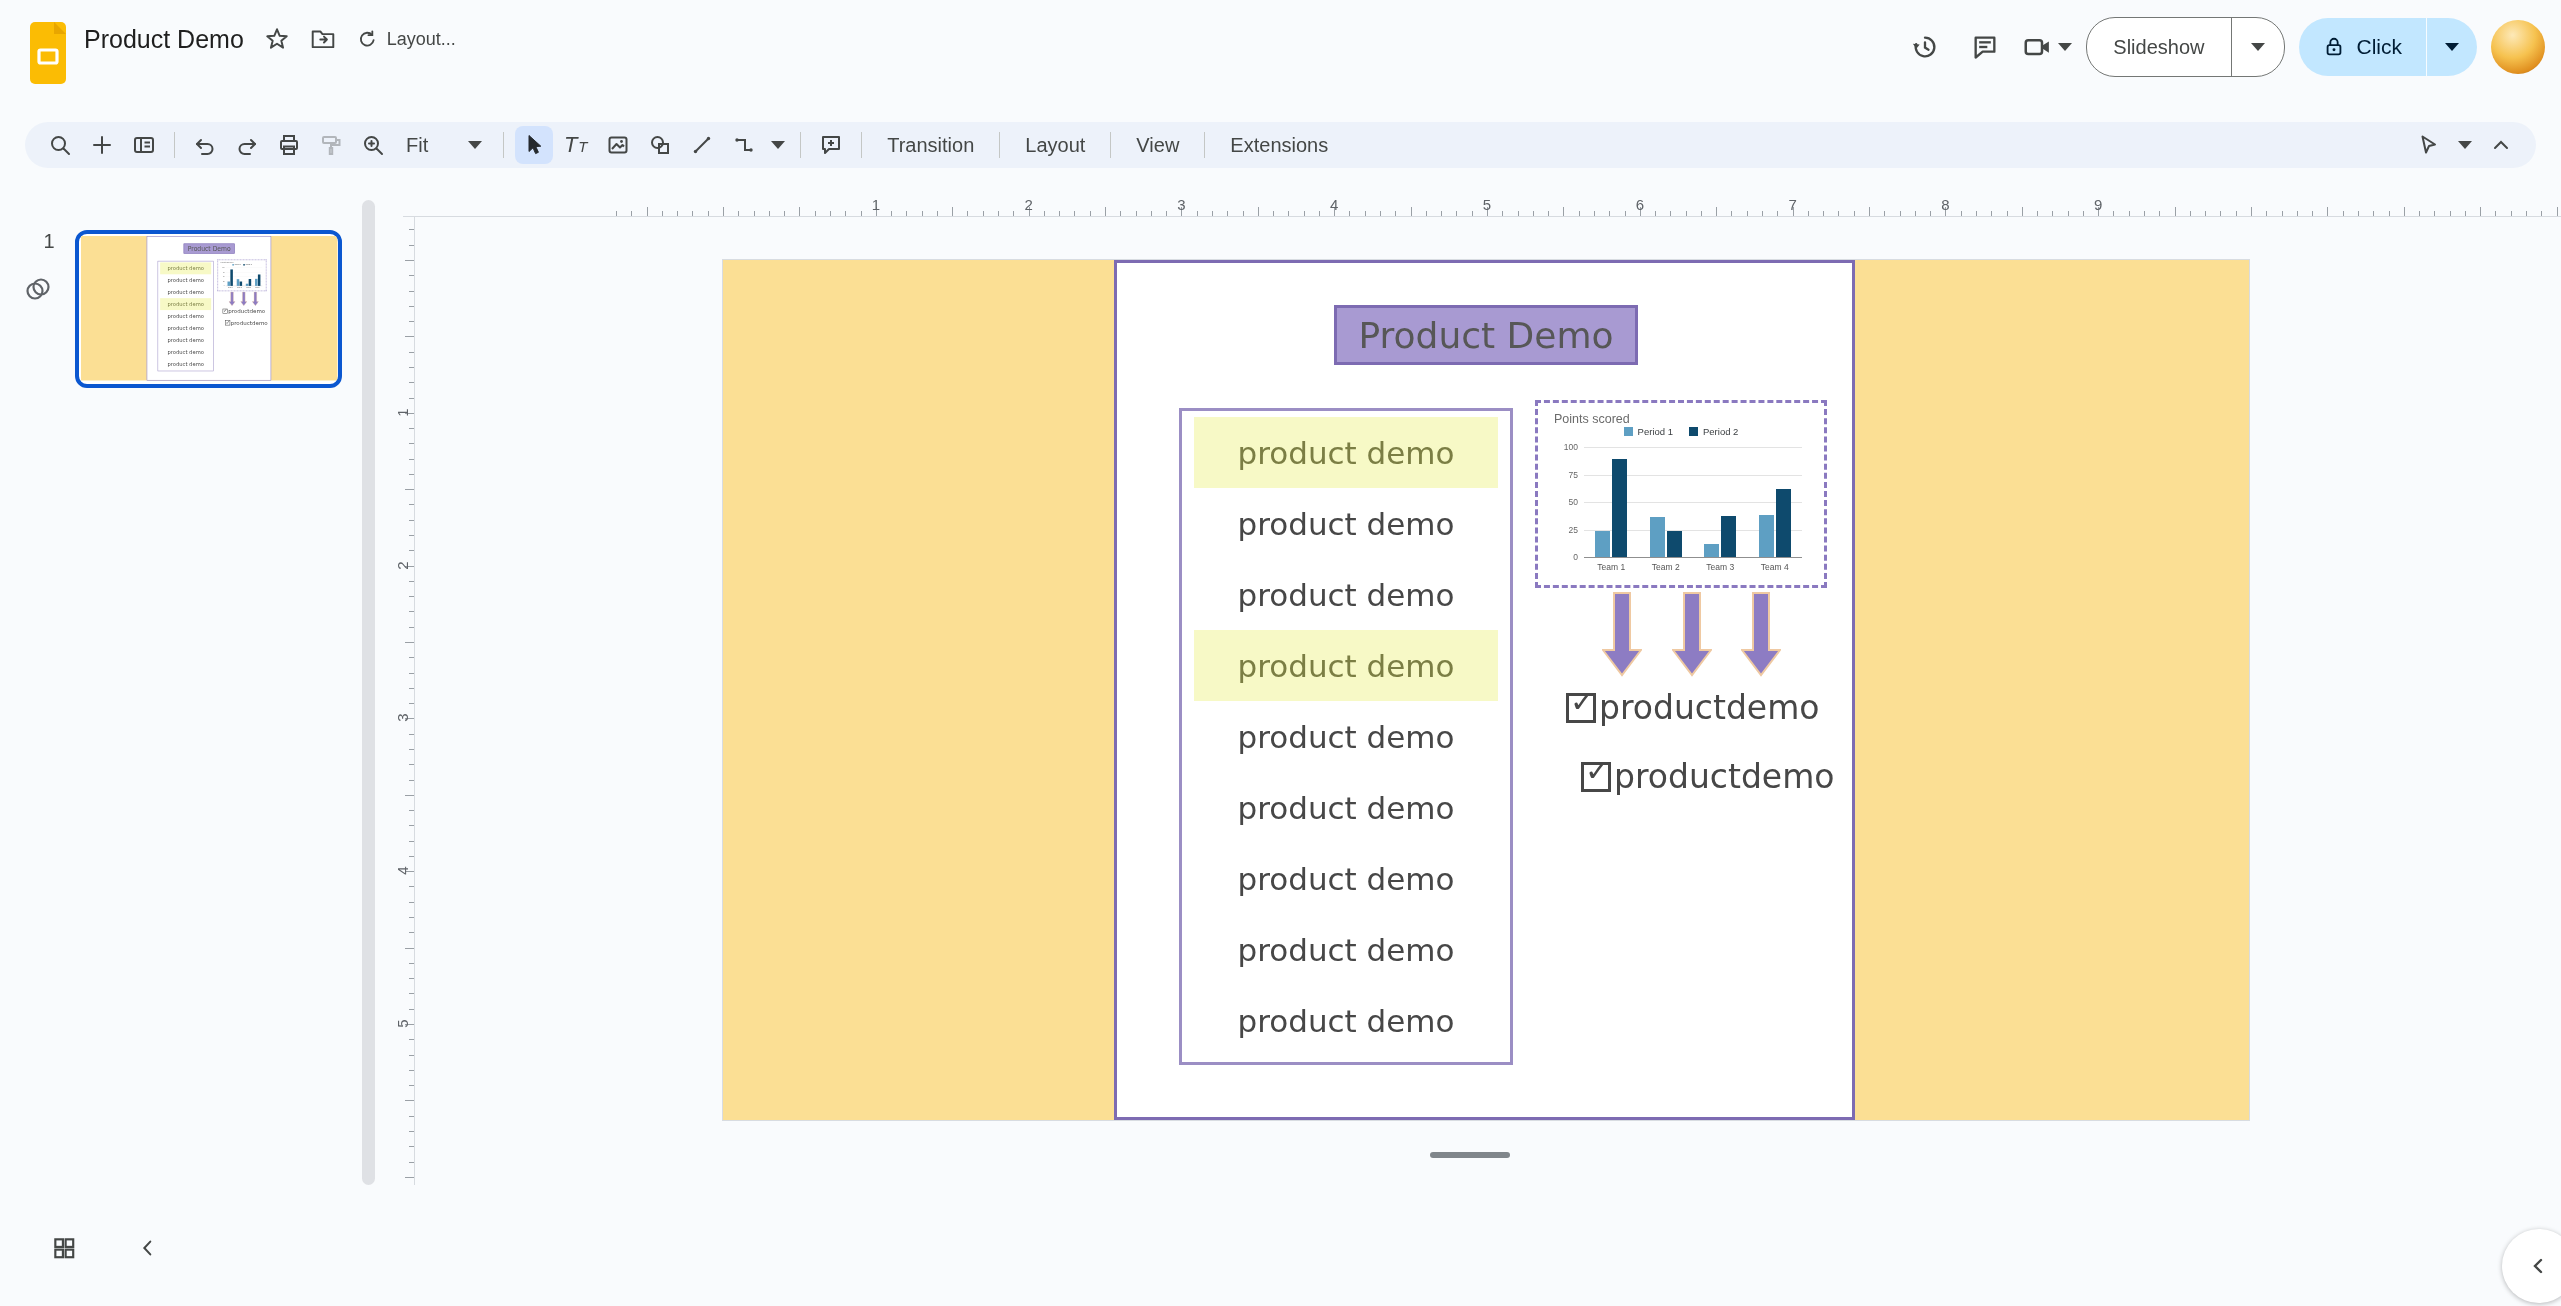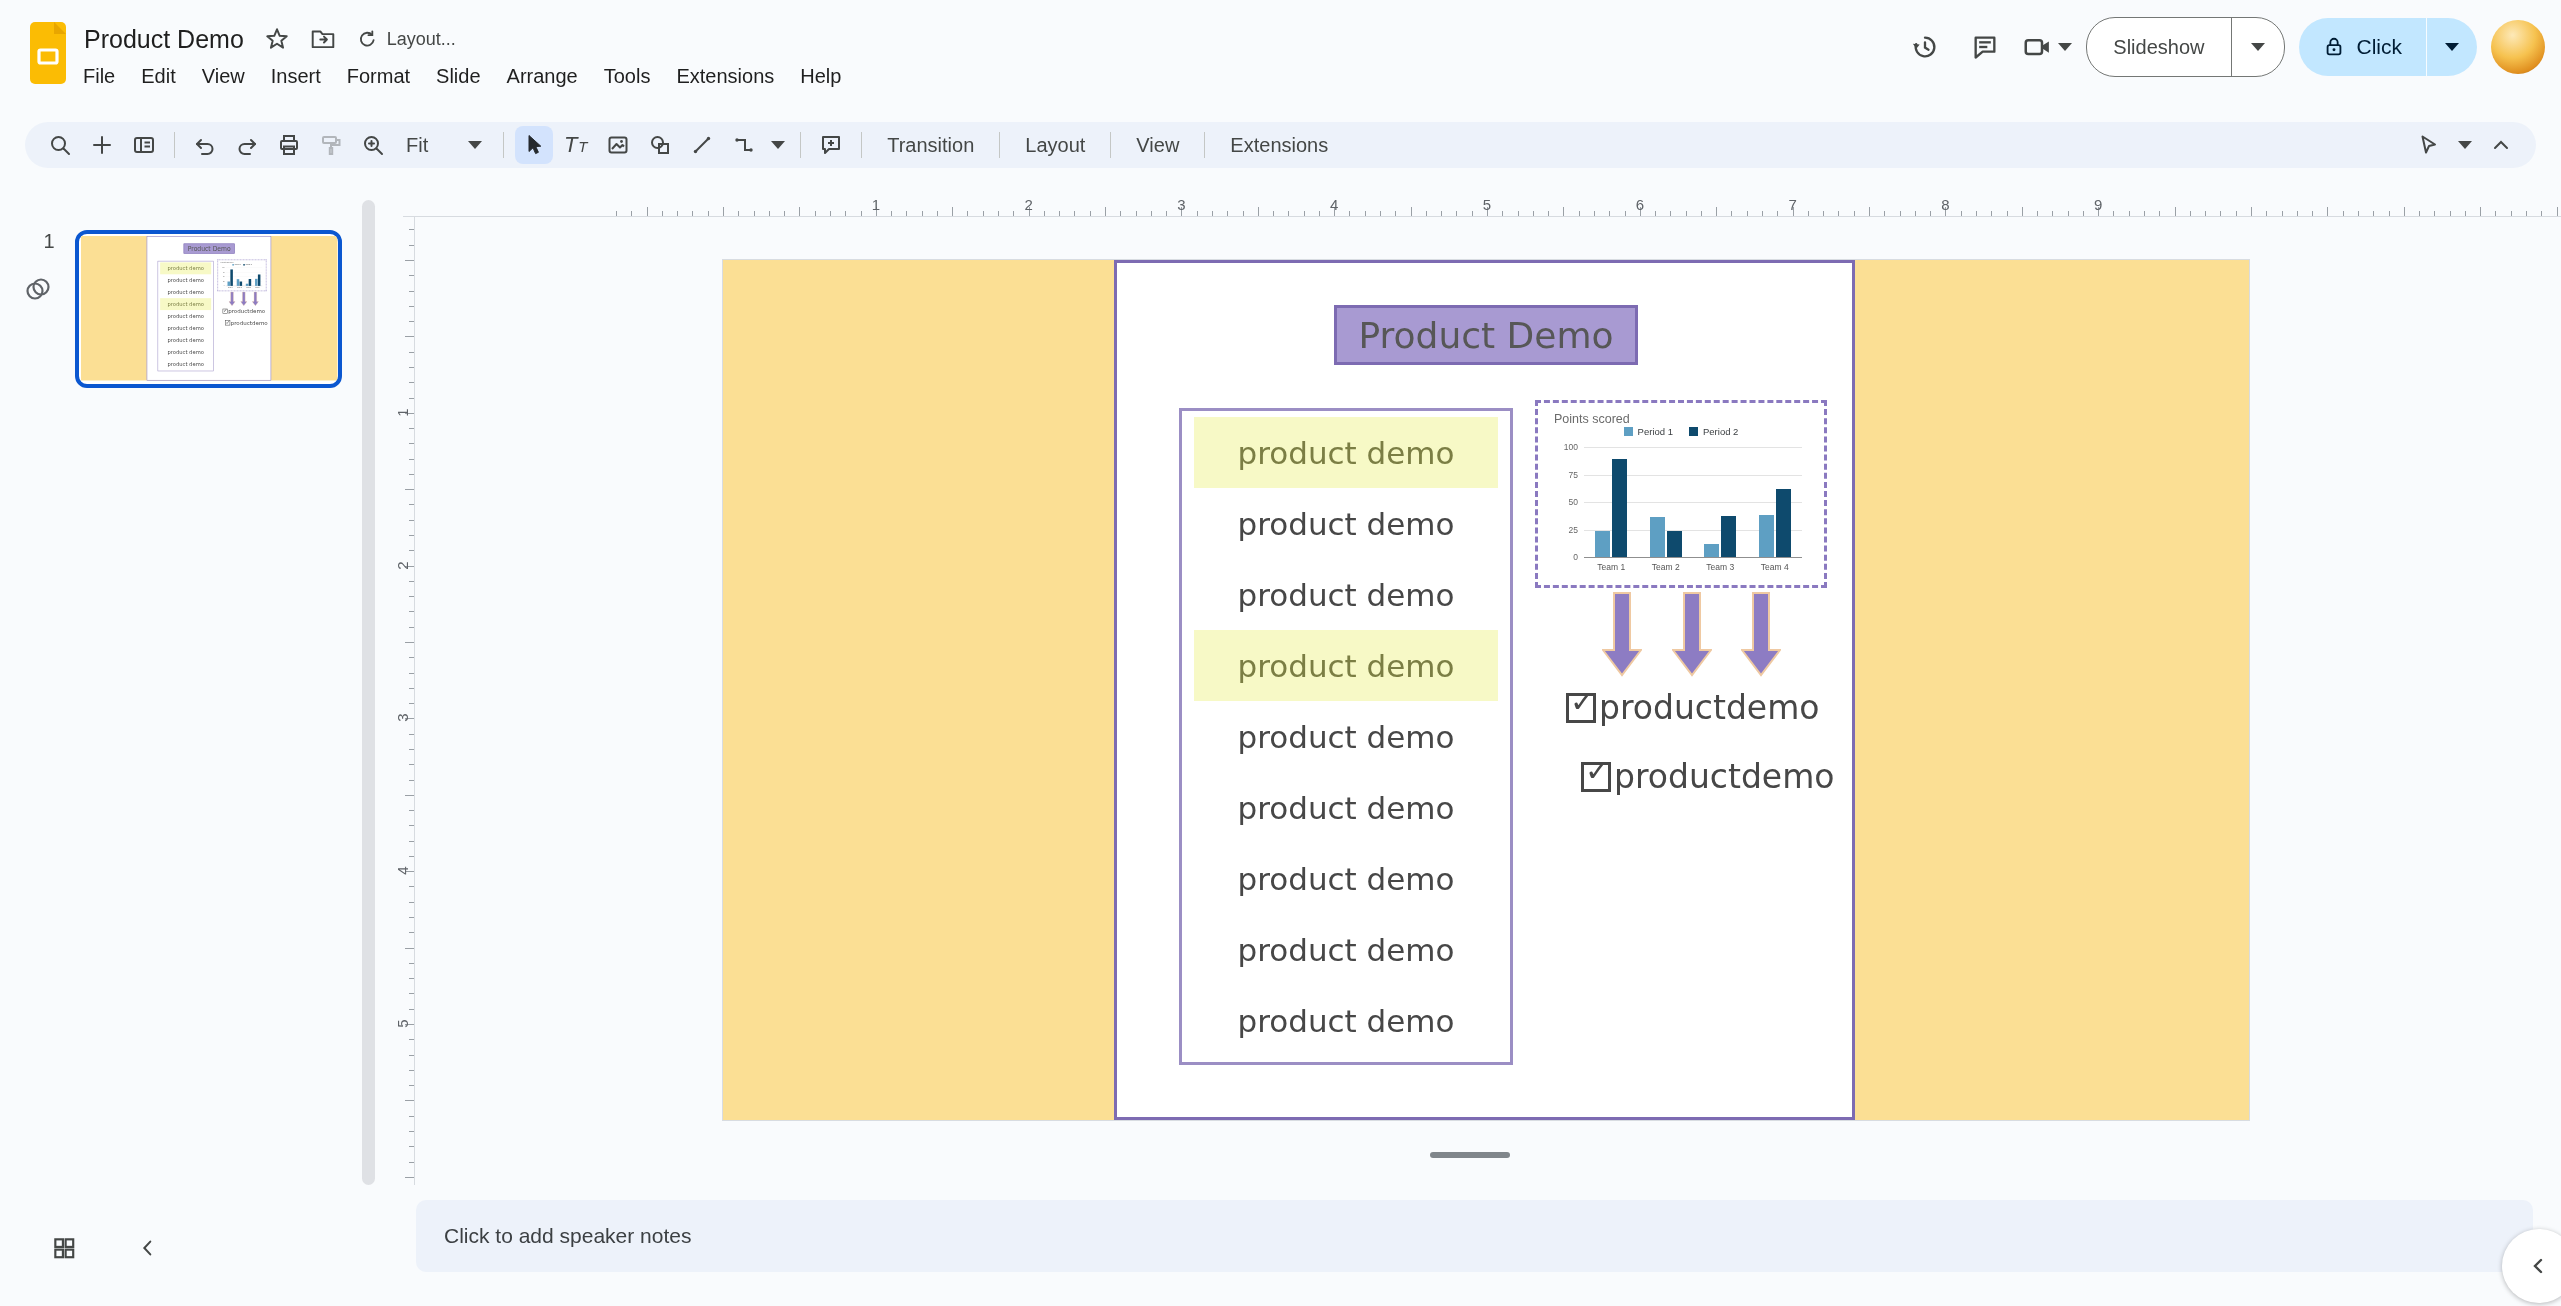--- a/index.html
+++ b/index.html
@@ -131,32 +131,20 @@
     </svg>
     <span class="saving">
       <svg width="22" height="22" viewBox="0 0 24 24" fill="none" stroke="#444746" stroke-width="2" stroke-linecap="round">
         <path d="M17.5 7.5 a7 7 0 1 0 1.7 5.8"></path>
         <polyline points="17.8,3.6 17.8,7.8 13.6,7.8"></polyline>
       </svg>
       <span>Layout...</span>
     </span>
   </div>
 
-  <div class="menu-bar">
-      <div class="menu-item">File</div>
-      <div class="menu-item">Edit</div>
-      <div class="menu-item">View</div>
-      <div class="menu-item">Insert</div>
-      <div class="menu-item">Format</div>
-      <div class="menu-item">Slide</div>
-      <div class="menu-item">Arrange</div>
-      <div class="menu-item">Tools</div>
-      <div class="menu-item">Extensions</div>
-      <div class="menu-item">Help</div>
-    </div>
 
   <div class="top-right">
     <div class="tr-btn">
       <svg width="28" height="28" viewBox="0 0 24 24" fill="none" stroke="#444746" stroke-width="2" stroke-linecap="round">
         <path d="M12 4 a8 8 0 1 1 -7.6 5.6"></path>
         <polygon points="1.6,9.2 4.6,13.4 7.4,9.8" fill="#444746" stroke="none"></polygon>
         <polyline points="12,8 12,12.5 15,14.3"></polyline>
       </svg>
     </div>
     <div class="tr-btn">
@@ -705,23 +693,20 @@
           <span class="cb-box">
             <span class="cb-check">✓</span>
           </span>
           <span class="cb-label">productdemo</span>
         </div>
       </div>
   </div>
 
   <div class="canvas-hscroll"></div>
 
-  <div class="notes-bar">
-    <span class="notes-text">Click to add speaker notes</span>
-  </div>
 
   <div class="grid-btn">
     <svg width="26" height="26" viewBox="0 0 24 24" fill="none" stroke="#444746" stroke-width="2">
       <rect x="4" y="4" width="7" height="7"></rect>
         <rect x="13.5" y="4" width="7" height="7"></rect>
       <rect x="4" y="13.5" width="7" height="7"></rect>
         <rect x="13.5" y="13.5" width="7" height="7"></rect>
     </svg>
   </div>
   <div class="collapse-btn">

